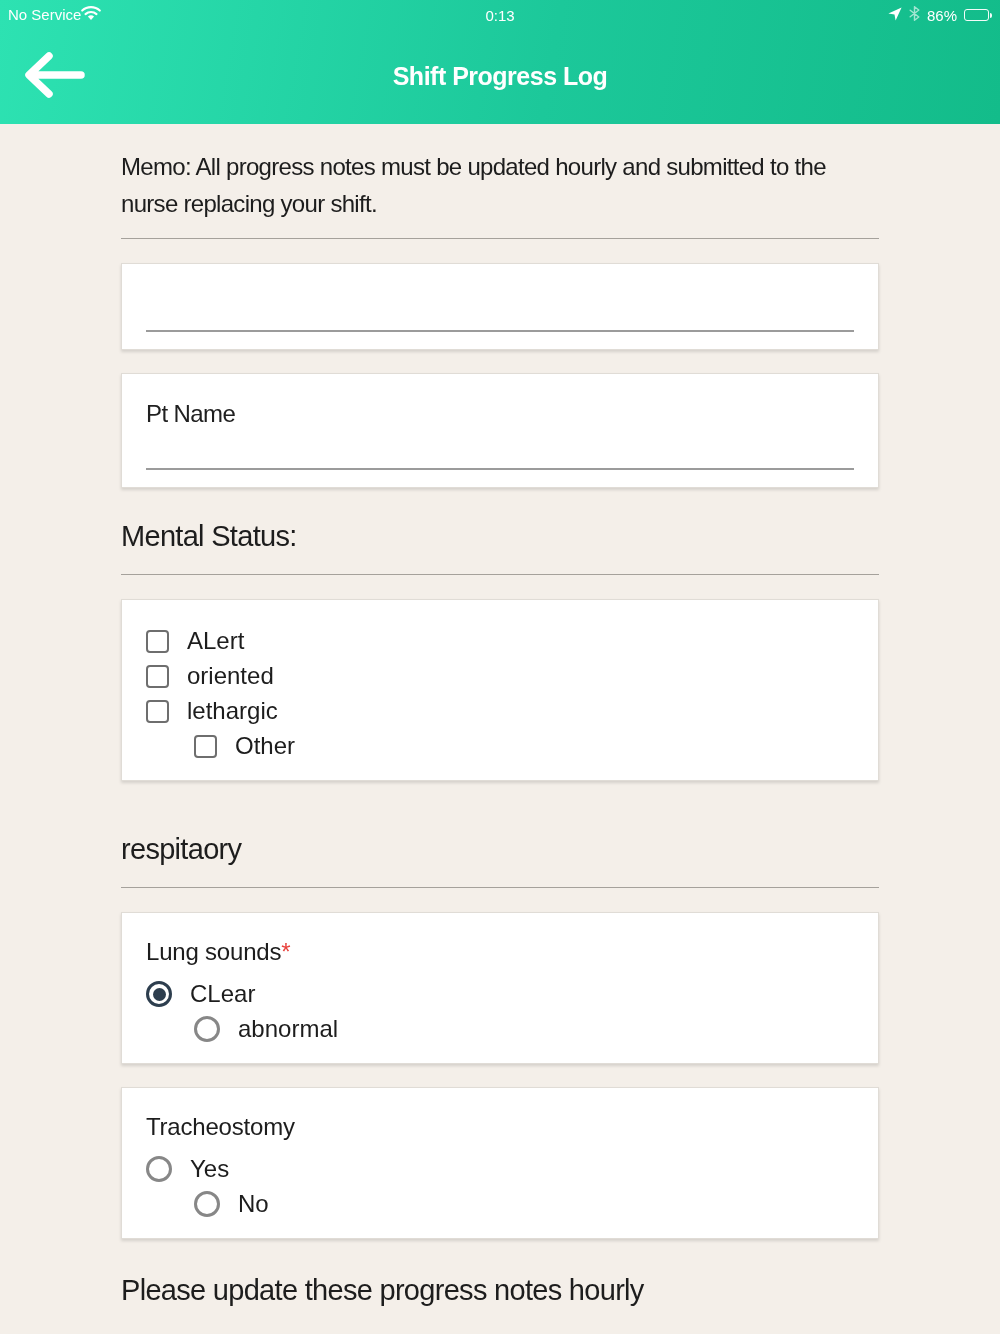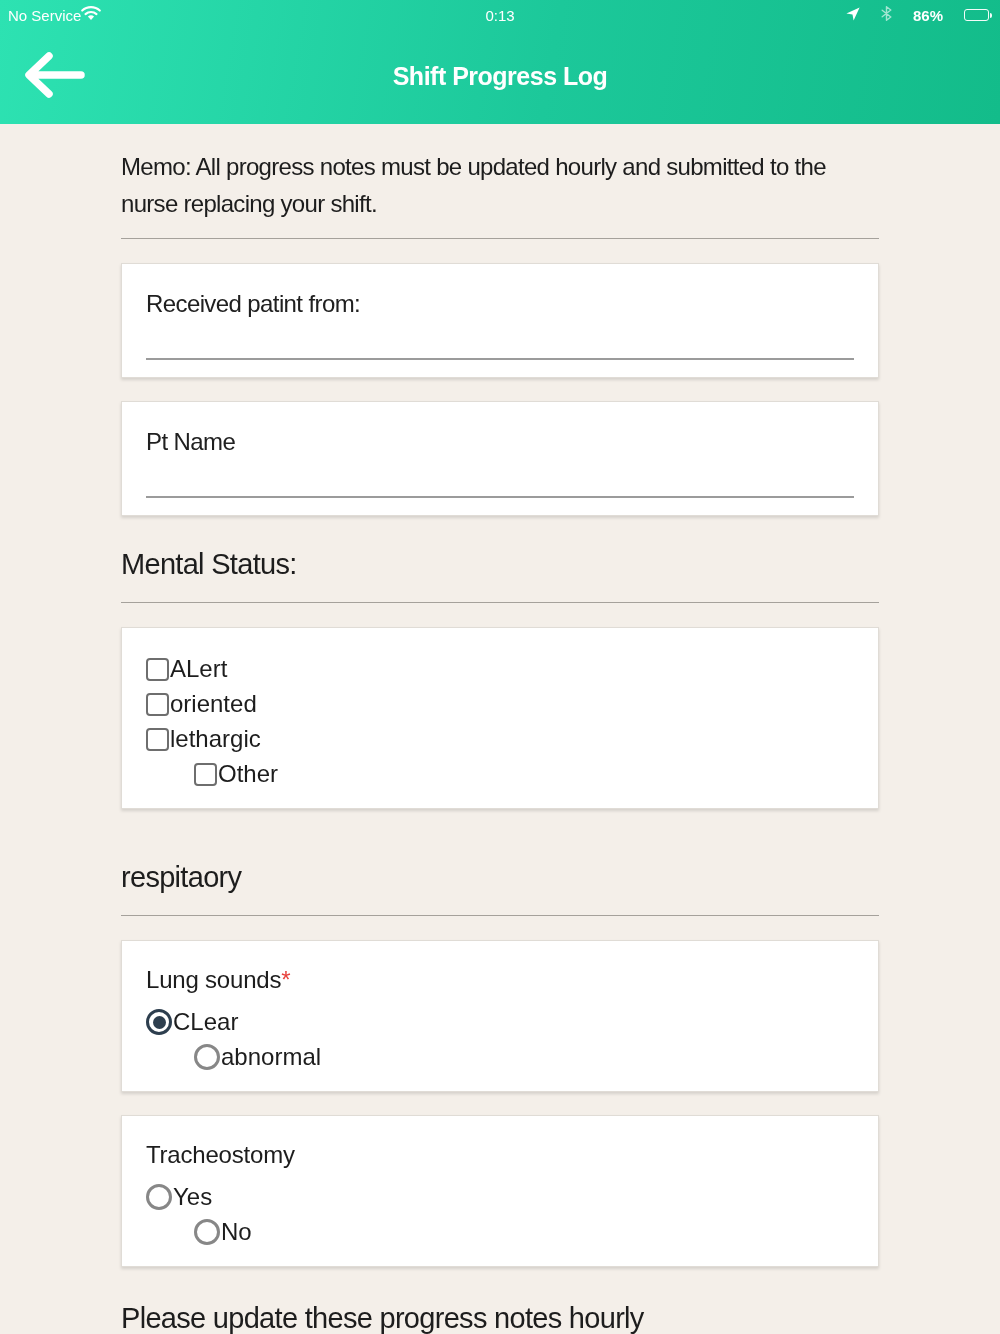--- a/index.html
+++ b/index.html
@@ -20,29 +20,29 @@
   }
   .status-bar {
     height: 28px;
     display: flex;
     align-items: center;
     justify-content: space-between;
     padding: 2px 8px 0 8px;
     font-size: 15px;
     position: relative;
   }
-  .status-left { display: flex; align-items: center; }
+  .status-left { display: flex; }
   .status-time {
     position: absolute;
     left: 50%;
     transform: translateX(-50%);
     font-weight: 400;
     font-size: 15px;
   }
-  .status-right { display: flex; align-items: center; gap: 21px; font-weight: bold; }
+  .status-right { display: flex; align-items: center; gap: 7px; }
   .bt-icon { opacity: 0.6; }
   .battery {
     width: 25px; height: 12px;
     border: 1px solid rgba(255,255,255,0.95);
     border-radius: 3px;
     padding: 1px;
     position: relative;
     margin-right: 3px;
   }
   .battery-fill { height: 100%; background: #ffffff; border-radius: 1px; }
@@ -129,21 +129,21 @@
   .option-row {
     display: flex;
     align-items: center;
     margin-bottom: 7px;
     cursor: pointer;
   }
   .option-row:last-child { margin-bottom: 0; padding-left: 48px; }
   .option-label {
     font-size: 24px;
     color: #1d1d1d;
-    margin-left: 1px;
+    margin-left: 18px;
   }
   .checkbox {
     width: 23px; height: 23px;
     border: 2px solid #6e6e6e;
     border-radius: 4px;
     background: #ffffff;
     flex: 0 0 auto;
   }
   .radio {
     width: 26px; height: 26px;
@@ -225,21 +225,20 @@
     <h1 class="nav-title">Shift Progress Log</h1>
   </div>
 </header>
 
 <main class="content">
 
   <p class="memo">Memo: All progress notes must be updated hourly and submitted to the nurse replacing your shift.</p>
   <hr class="divider">
 
   <section class="card field-card">
-    <div class="field-label">Received patint from:</div>
     <input type="text" class="line-input" value="" style="">
   </section>
 
   <section class="card field-card">
     <div class="field-label">Pt Name</div>
     <input type="text" class="line-input" value="" style="">
   </section>
 
   <h2 class="section-heading heading-mental">Mental Status:</h2>
   <hr class="divider divider-under-heading">

